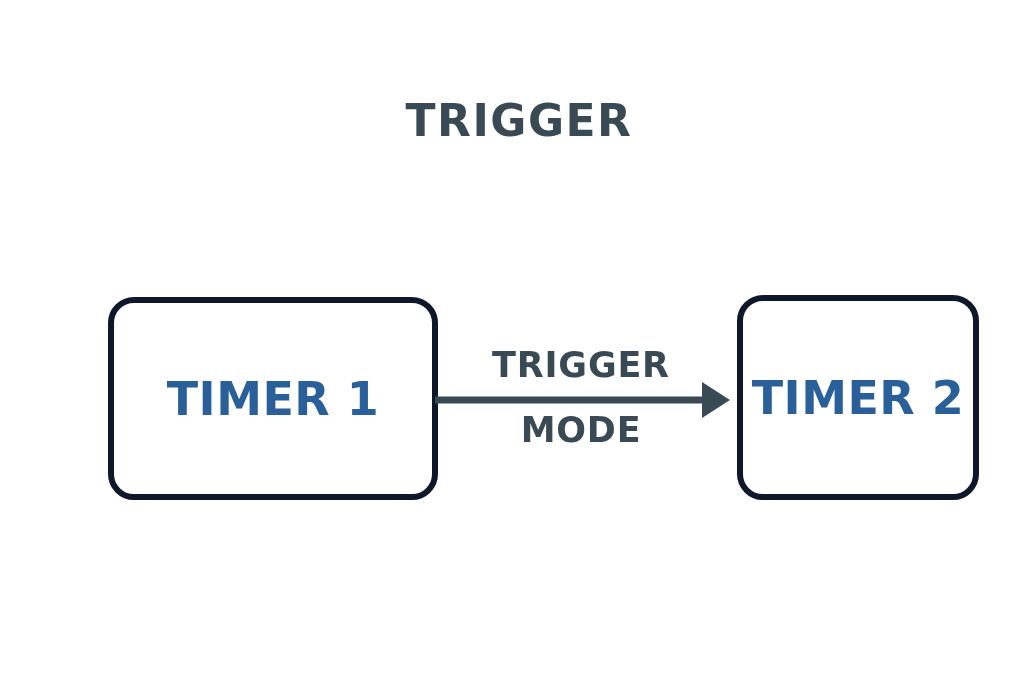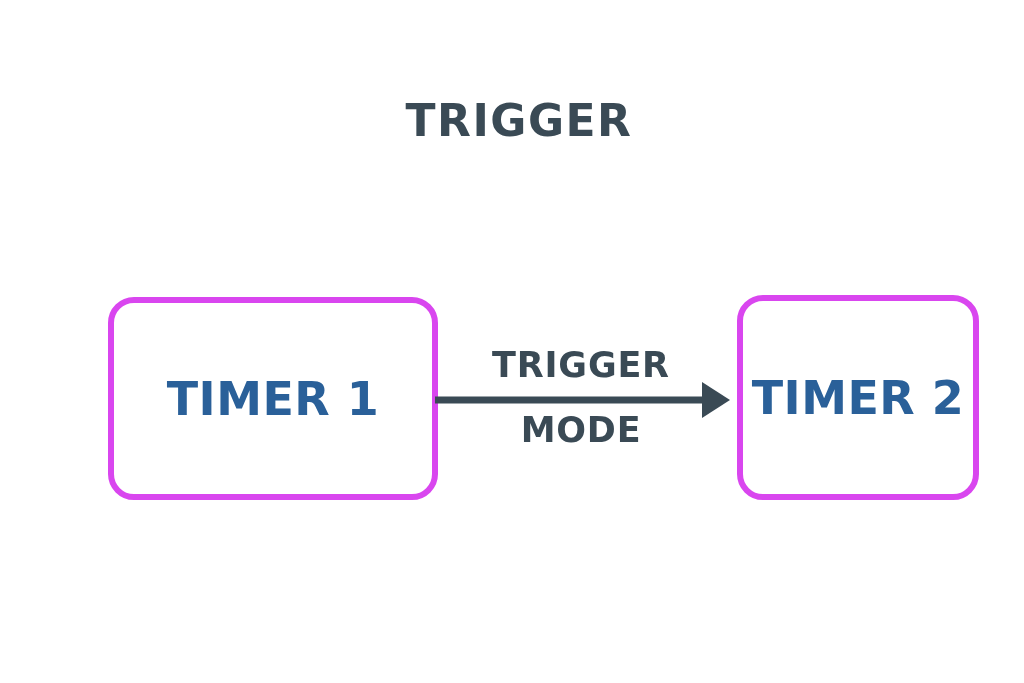--- a/index.html
+++ b/index.html
@@ -39,21 +39,21 @@
     color: #3a4a55;
     line-height: 1;
     white-space: nowrap;
   }
 
   
   .node {
     position: absolute;
     box-sizing: border-box;
     background: #ffffff;
-    border: 6px solid #d946ef;
+    border: 6px solid #0f172a;
     border-radius: 26px;
     display: flex;
     align-items: center;
     justify-content: center;
   }
   .node-label {
     font-size: 46px;
     font-weight: 700;
     letter-spacing: 0.5px;
     color: #2a6099;

